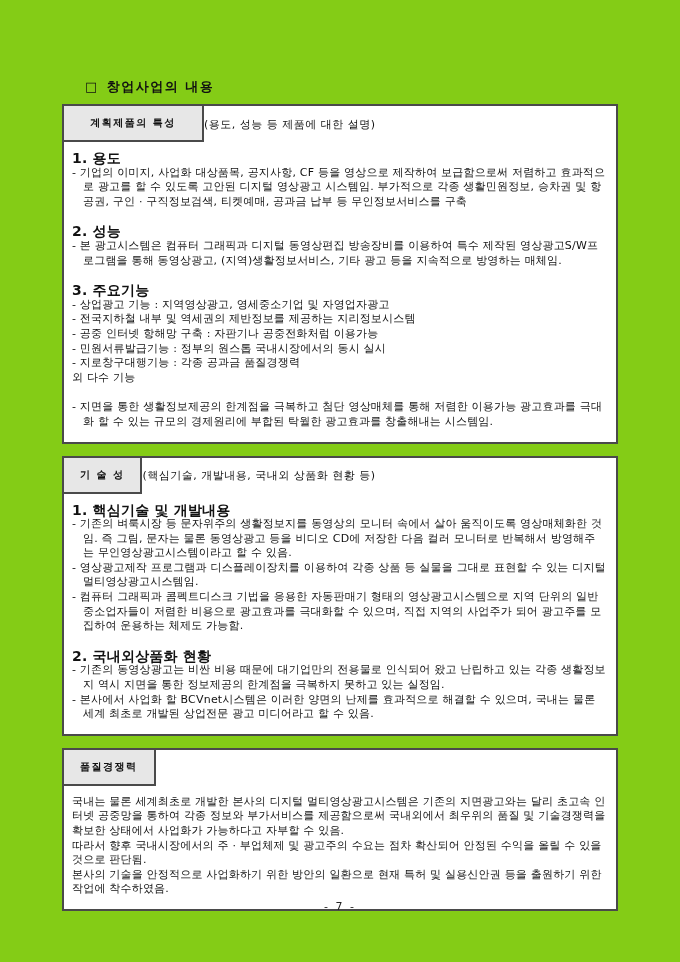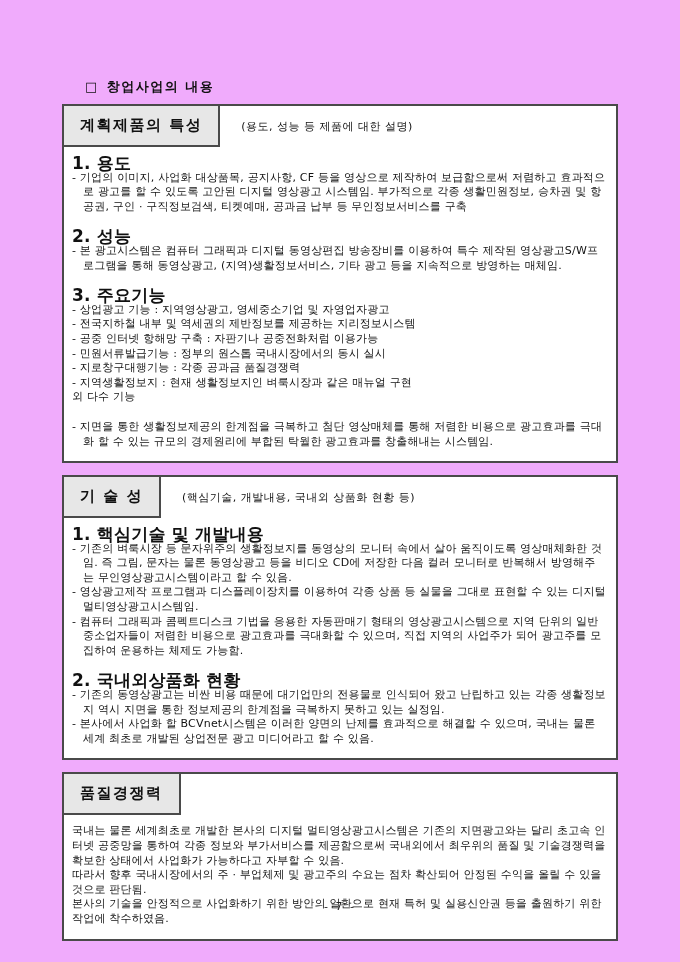--- a/index.html
+++ b/index.html
@@ -10,21 +10,21 @@
   body {
     width: 680px;
     height: 962px;
     font-family: "DejaVu Sans", "Liberation Sans", sans-serif;
     color: #111111;
   }
   .page {
     position: relative;
     width: 680px;
     height: 962px;
-    background: #f0abfc;
+    background: #84cc16;
     overflow: hidden;
   }
   .doc-title {
     position: absolute;
     top: 78px;
     left: 85px;
     font-size: 13px;
     font-weight: bold;
     letter-spacing: 1.5px;
     white-space: nowrap;
@@ -51,50 +51,50 @@
   }
   .box-header {
     display: flex;
     align-items: stretch;
   }
   .label-box {
     background: #e7e7e7;
     border-right: 2px solid #4a4a4a;
     border-bottom: 2px solid #4a4a4a;
     font-weight: bold;
-    font-size: 15px;
+    font-size: 10px;
     letter-spacing: 1.5px;
     padding: 10px 16px;
     min-width: 72px;
     text-align: center;
     white-space: nowrap;
     box-sizing: border-box;
   }
   .sections section:first-child .label-box {
     min-width: 140px;
   }
   .label-desc {
     display: flex;
     align-items: center;
     font-size: 11px;
-    padding: 0 21px;
+    padding: 0 0;
     letter-spacing: 0.5px;
     white-space: nowrap;
   }
   .box-content {
     padding: 9px 10px 12px 8px;
     font-size: 11px;
     line-height: 14.6px;
     letter-spacing: 0.2px;
   }
   .block { margin-bottom: 15px; }
   .block:last-child { margin-bottom: 0; }
   .block-heading {
     font-weight: bold;
-    font-size: 17px;
+    font-size: 14px;
   }
   .item { white-space: normal; }
   .item.hang {
     padding-left: 11px;
     text-indent: -11px;
   }
   .page-number {
     position: absolute;
     top: 900px;
     left: 0;
@@ -131,26 +131,25 @@
   <div class="item hang">- 본 광고시스템은 컴퓨터 그래픽과 디지털 동영상편집 방송장비를 이용하여 특수 제작된 영상광고S/W프로그램을 통해 동영상광고, (지역)생활정보서비스, 기타 광고 등을 지속적으로 방영하는 매체임.</div>
           </div>
 
   <div class="block">
     <div class="block-heading">3. 주요기능</div>
   <div class="item hang">- 상업광고 기능 : 지역영상광고, 영세중소기업 및 자영업자광고</div>
             <div class="item hang">- 전국지하철 내부 및 역세권의 제반정보를 제공하는 지리정보시스템</div>
             <div class="item hang">- 공중 인터넷 항해망 구축 : 자판기나 공중전화처럼 이용가능</div>
             <div class="item hang">- 민원서류발급기능 : 정부의 원스톱 국내시장에서의 동시 실시</div>
             <div class="item hang">- 지로창구대행기능 : 각종 공과금 품질경쟁력</div>
-            <div class="item hang">- 지역생활정보지 : 현재 생활정보지인 벼룩시장과 같은 매뉴얼 구현</div>
             <div class="item">외 다수 기능</div>
           </div>
 
   <div class="block">
-  <div class="item hang">- 지면을 통한 생활정보제공의 한계점을 극복하고 첨단 영상매체를 통해 저렴한 비용으로 광고효과를 극대화 할 수 있는 규모의 경제원리에 부합된 탁월한 광고효과를 창출해내는 시스템임.</div>
+  <div class="item hang">- 지면을 통한 생활정보제공의 한계점을 극복하고 첨단 영상매체를 통해 저렴한 이용가능 광고효과를 극대화 할 수 있는 규모의 경제원리에 부합된 탁월한 광고효과를 창출해내는 시스템임.</div>
           </div>
 </div>
   </section>
 
   <section class="box">
     <div class="box-header">
       <div class="label-box">기 술 성</div>
       <div class="label-desc">(핵심기술, 개발내용, 국내외 상품화 현황 등)</div>
     </div>
     <div class="box-content">

